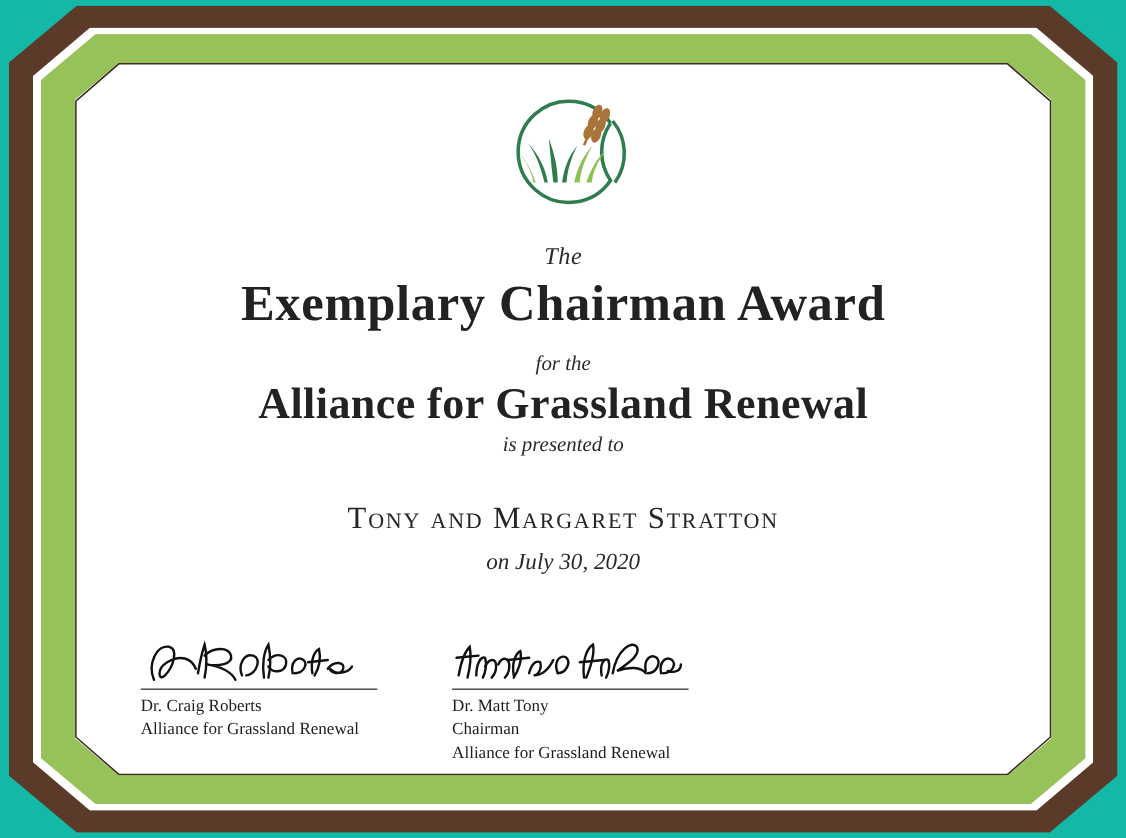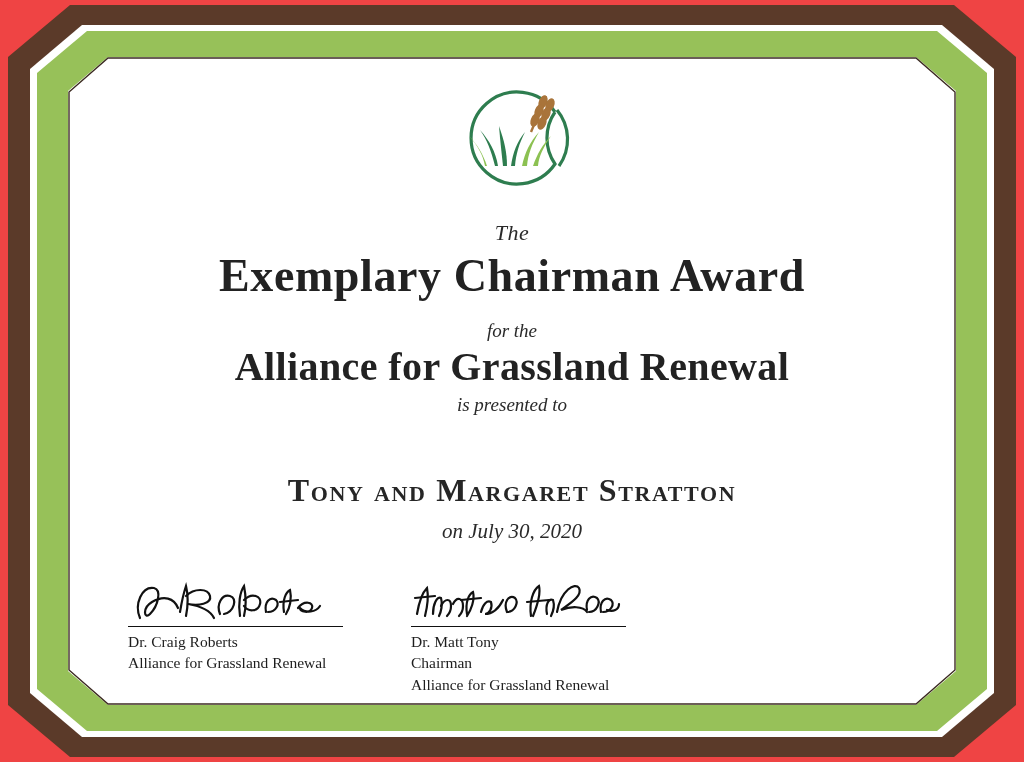--- a/index.html
+++ b/index.html
@@ -12,21 +12,21 @@
     height: 762px;
     overflow: hidden;
     font-family: "Liberation Serif", serif;
   }
 
   
   .certificate {
     position: relative;
     width: 1024px;
     height: 762px;
-    background: #ef4444;
+    background: #14b8a6;
     box-sizing: border-box;
   }
 
   
   .frame-outer {
     position: absolute;
     left: 8px;
     top: 5px;
     width: 1008px;
     height: 752px;
@@ -163,26 +163,26 @@
     margin-top: 4px;
     line-height: 1.05;
   }
   .line-presented {
     font-style: italic;
     font-size: 19px;
     color: #2a2a2a;
     margin-top: 6px;
   }
   .line-recipient {
-    font-size: 32px;
-    font-weight: bold;
+    font-size: 28px;
+    font-weight: normal;
     color: #262626;
     font-variant: small-caps;
     letter-spacing: 1.6px;
-    margin-top: 56px;
+    margin-top: 40px;
   }
   .line-date {
     font-style: italic;
     font-size: 21px;
     color: #2a2a2a;
     margin-top: 10px;
   }
 
   
   .signatures {

